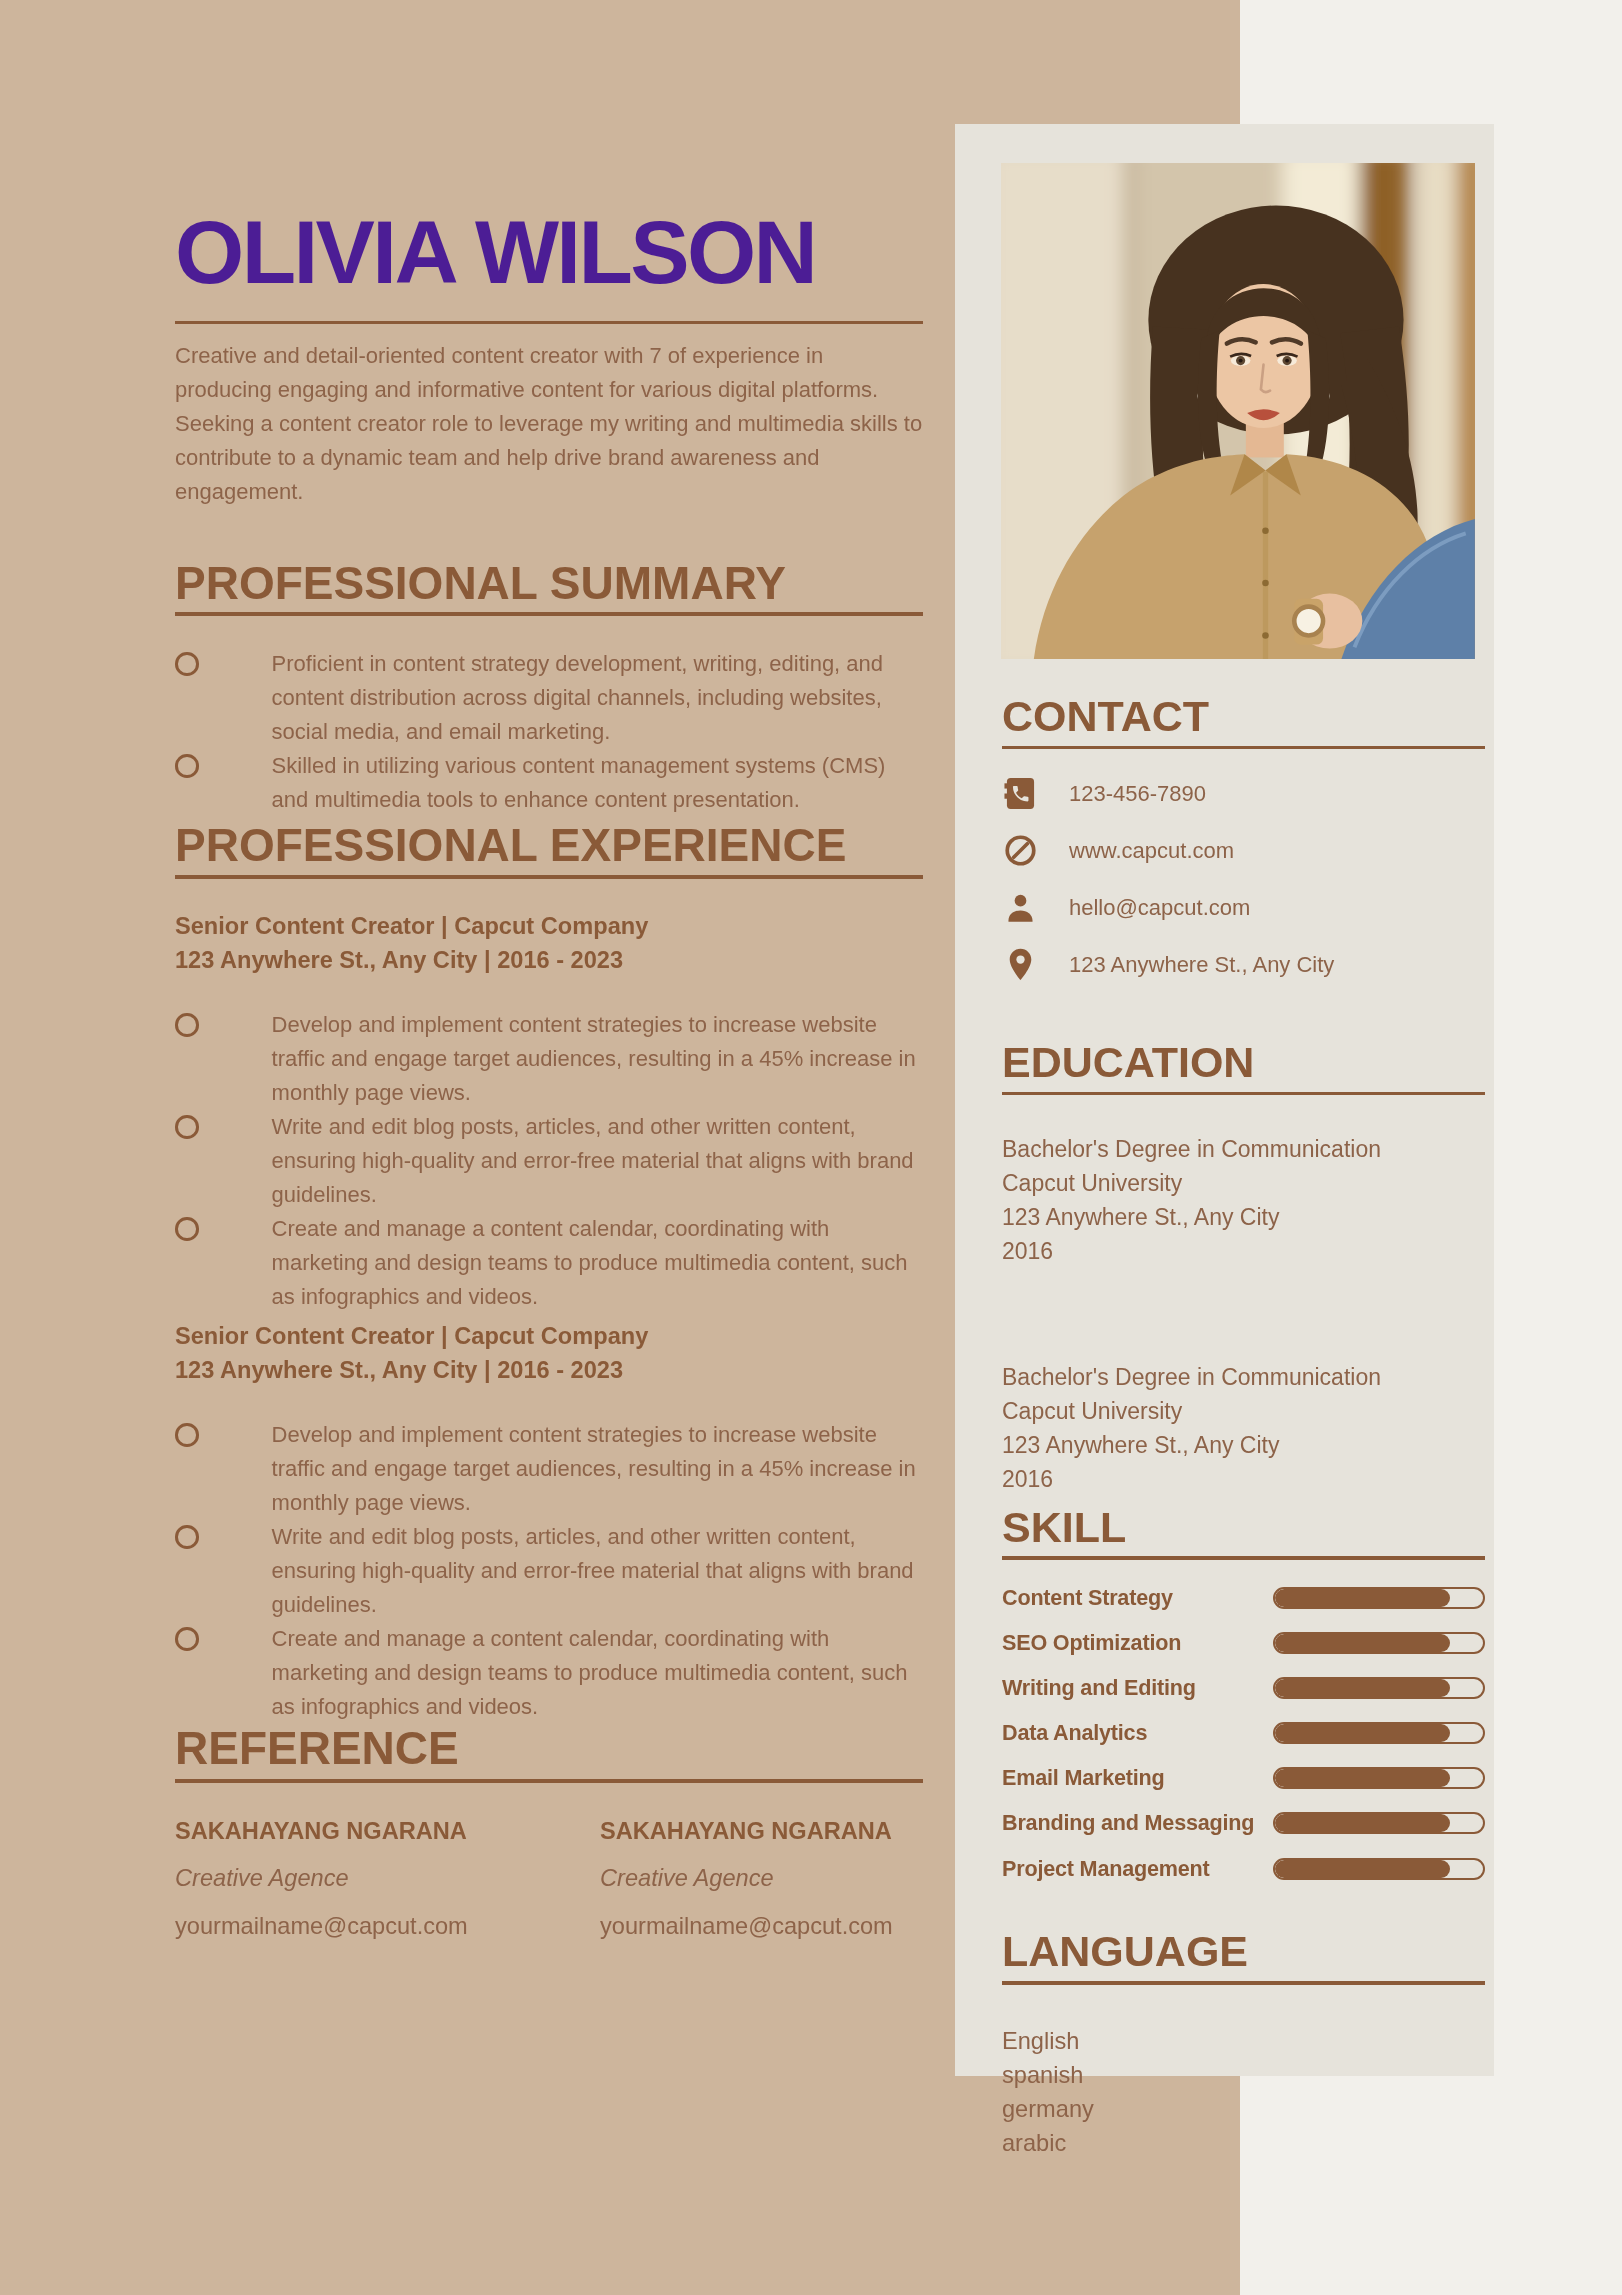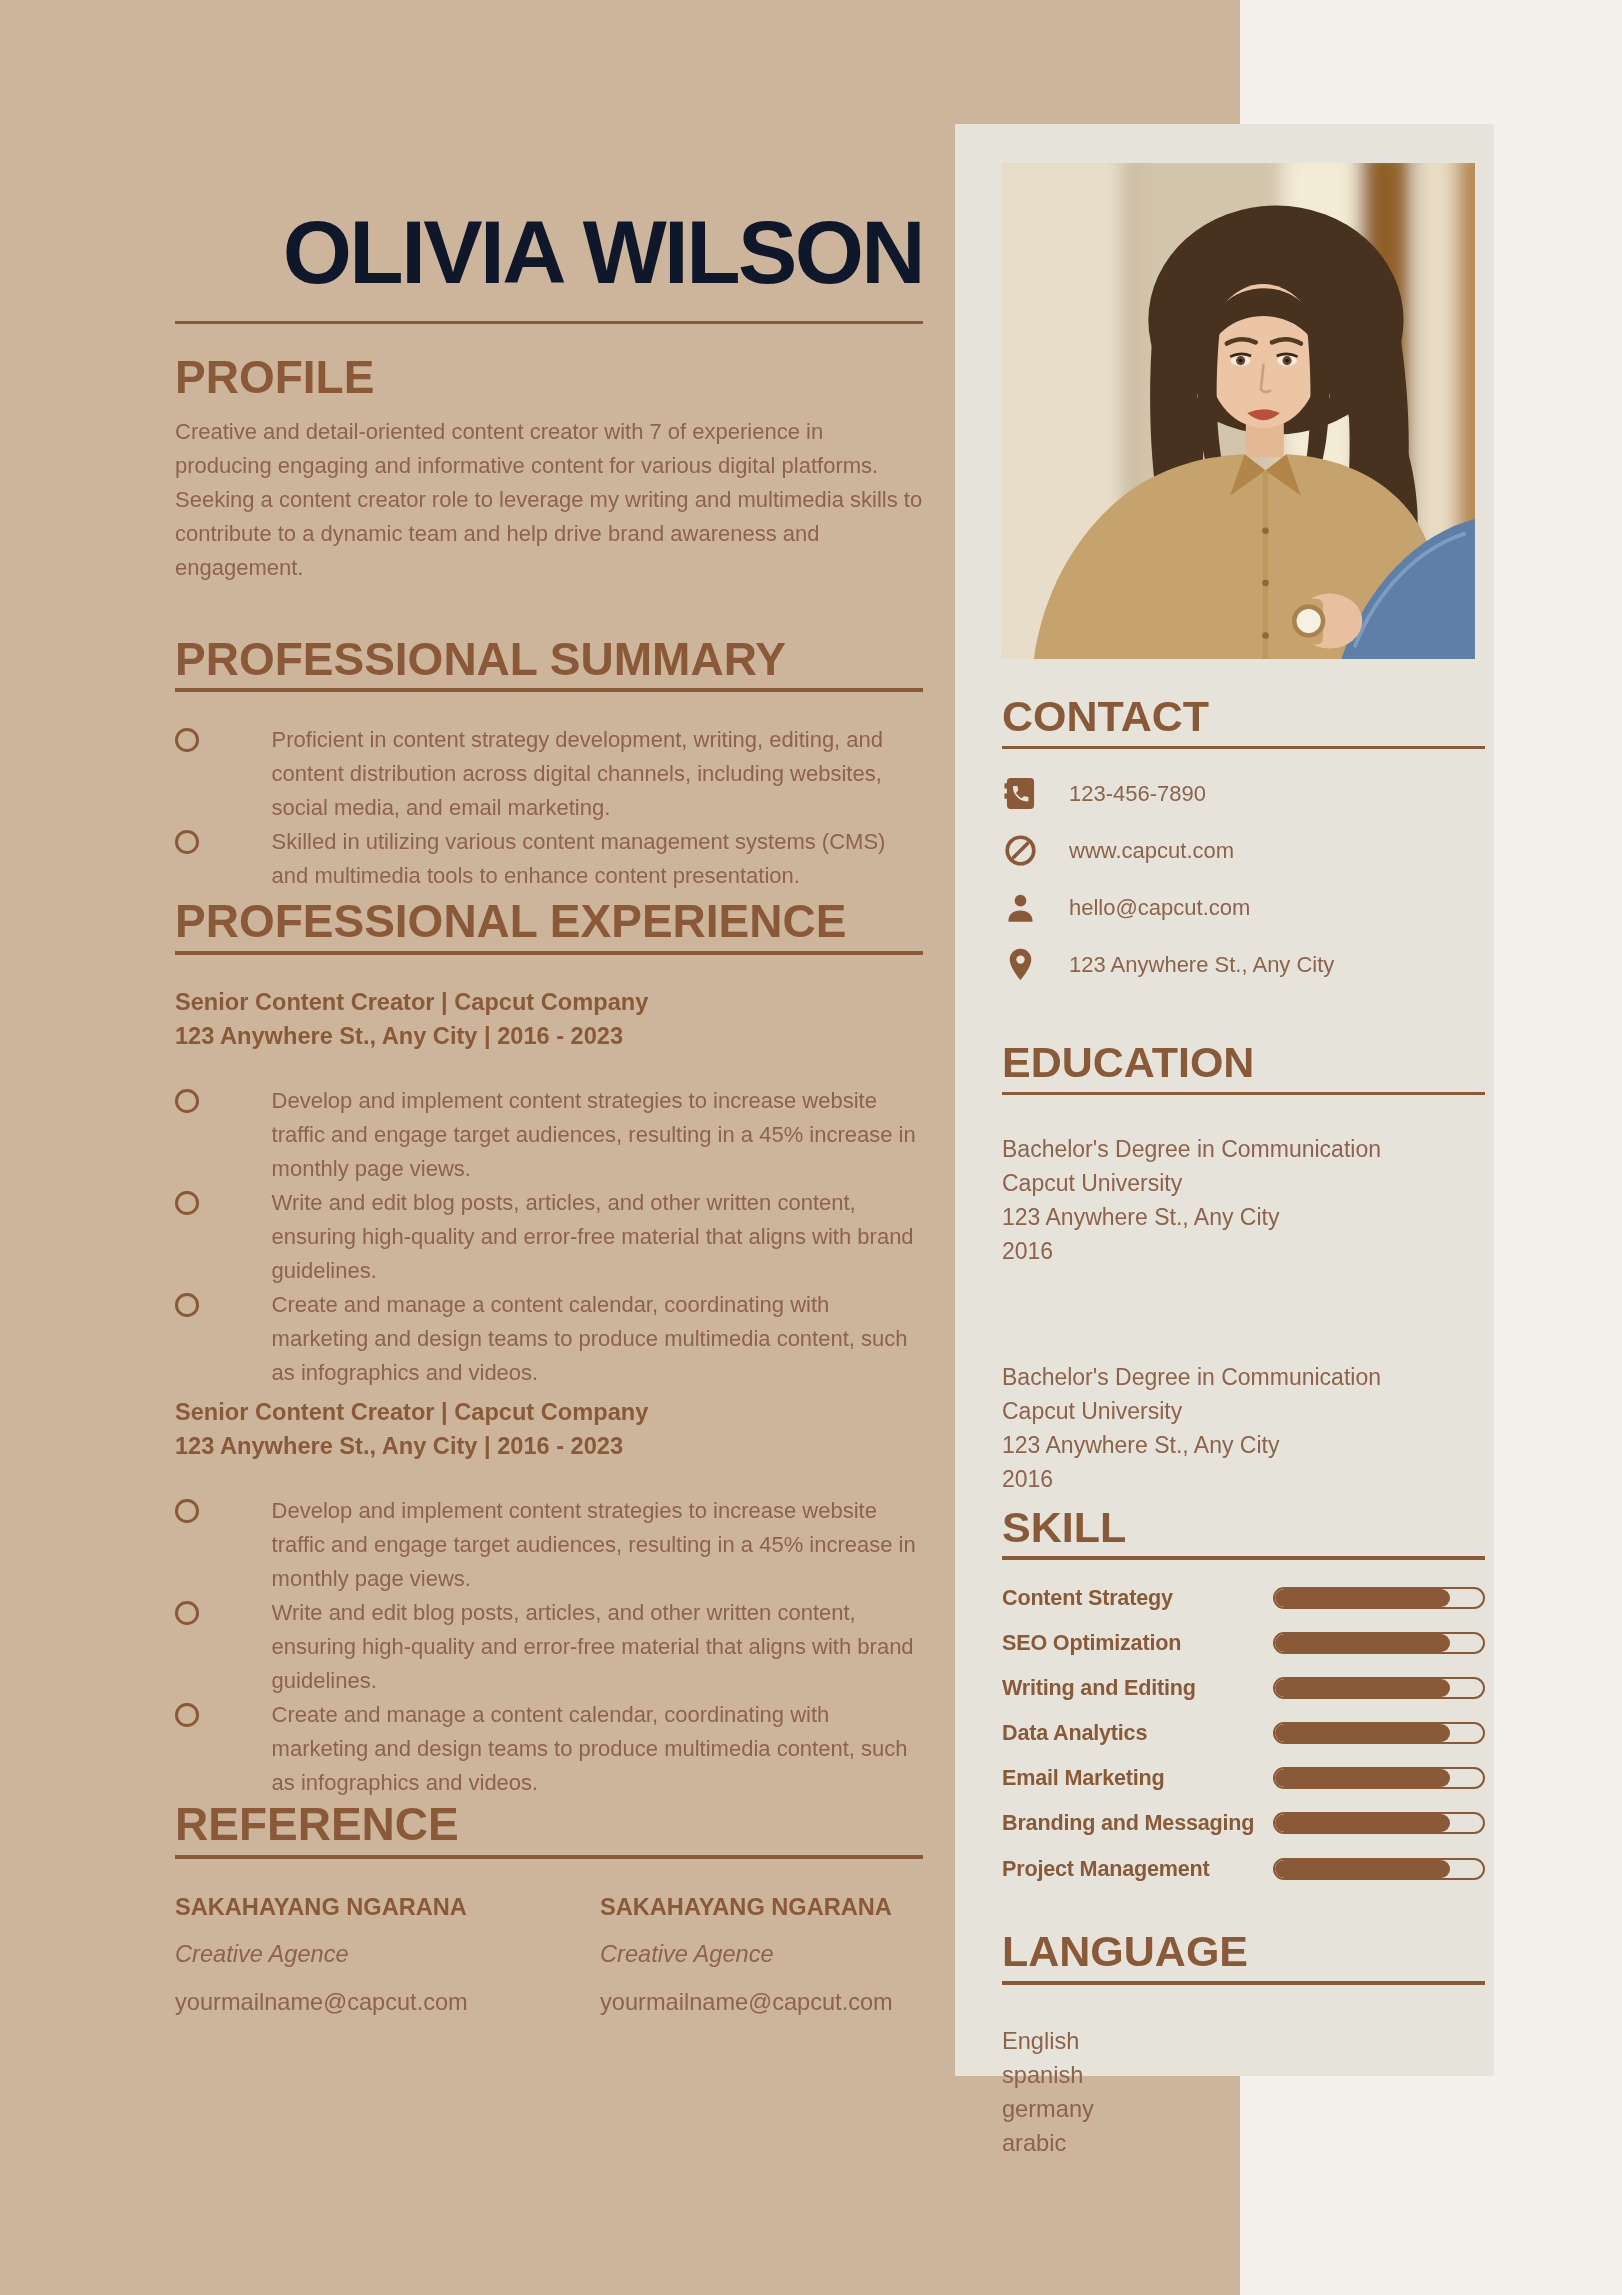--- a/index.html
+++ b/index.html
@@ -4,21 +4,21 @@
 <style>
   html,body{margin:0;padding:0;background:#888;}
   .page{position:relative;width:1623px;height:2295px;background:#cdb59c;overflow:hidden;
         font-family:"Liberation Sans",sans-serif;color:#8d6349;}
   .right-strip{position:absolute;top:0;right:0;width:383px;height:2295px;background:#f2f0eb;}
 
   
   .left-col{position:absolute;left:175px;top:0;width:748px;}
   h1,h2,p,ul{margin:0;padding:0;}
   .name{margin-top:208px;font-size:89px;font-weight:bold;letter-spacing:-2.6px;line-height:1;
-        color:#0f172a;white-space:nowrap;text-align:right;}
+        color:#4c1d95;white-space:nowrap;}
   .subtitle{margin-top:14.4px;font-size:37px;letter-spacing:4.6px;color:#8a5a38;line-height:1;}
   .rule{height:3.9px;background:#8a5a38;}
   .rule-top{margin-top:23.6px;}
   h2{font-weight:bold;color:#8a5a38;line-height:1;font-size:46px;}
   .profile-h{margin-top:30px;}
   .profile-text{margin-top:14.4px;font-size:22px;line-height:34px;}
   .sum-h{margin-top:51px;}
   .rule-mid{margin-top:6.5px;}
   ul.dotlist{margin-top:31px;list-style:none;}
   .dotlist li{display:grid;grid-template-columns:23.6px 1fr;column-gap:73px;
@@ -64,21 +64,20 @@
 </head>
 <body>
 
 <div class="page">
   <div class="right-strip"></div>
 
   <div class="left-col">
     <h1 class="name">OLIVIA WILSON</h1>
     <div class="rule rule-top"></div>
 
-    <h2 class="profile-h">PROFILE</h2>
     <p class="profile-text">Creative and detail-oriented content creator with 7 of experience in producing engaging and informative content for various digital platforms. Seeking a content creator role to leverage my writing and multimedia skills to contribute to a dynamic team and help drive brand awareness and engagement.</p>
 
     <h2 class="sum-h">PROFESSIONAL SUMMARY</h2>
     <div class="rule rule-mid"></div>
     <ul class="dotlist">
       <li>
           <span class="dot"></span>
           <span>Proficient in content strategy development, writing, editing, and content distribution across digital channels, including websites, social media, and email marketing.</span>
         </li>
       <li>

